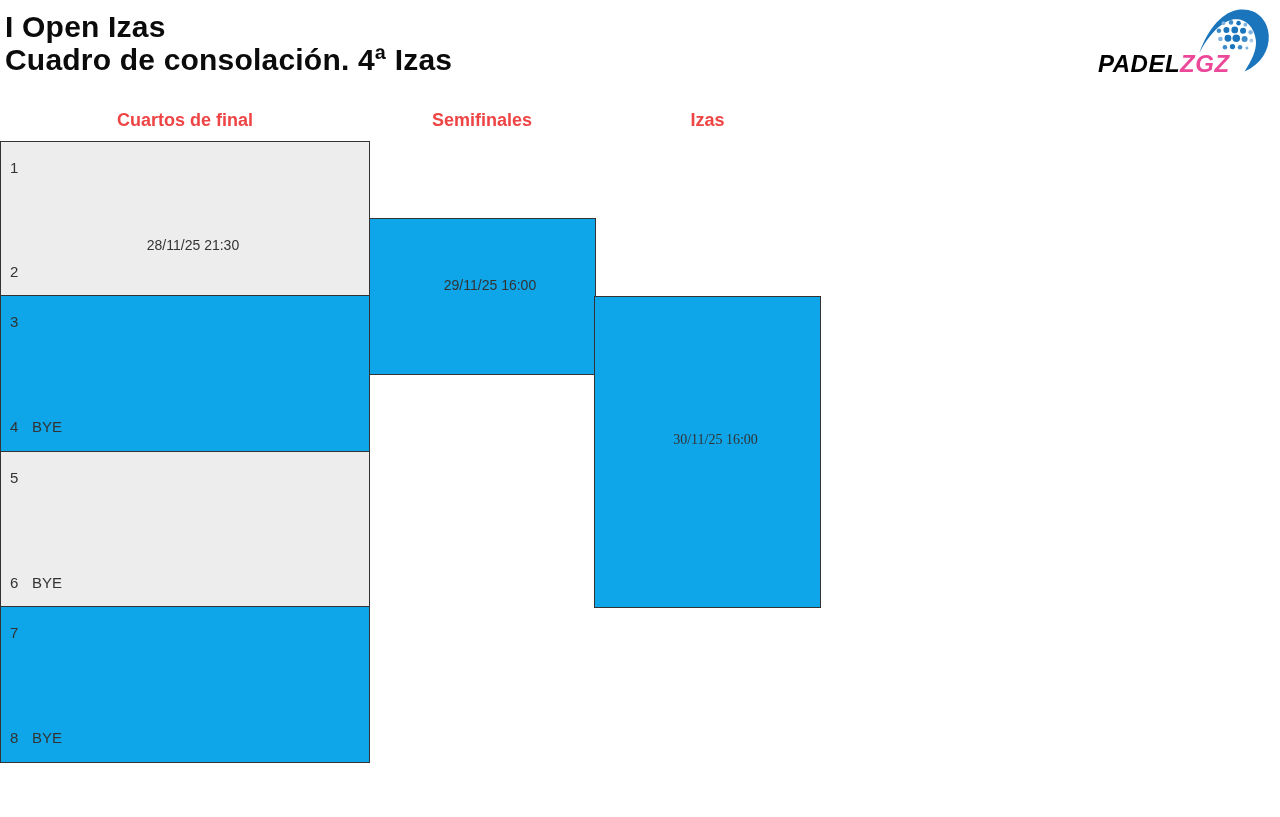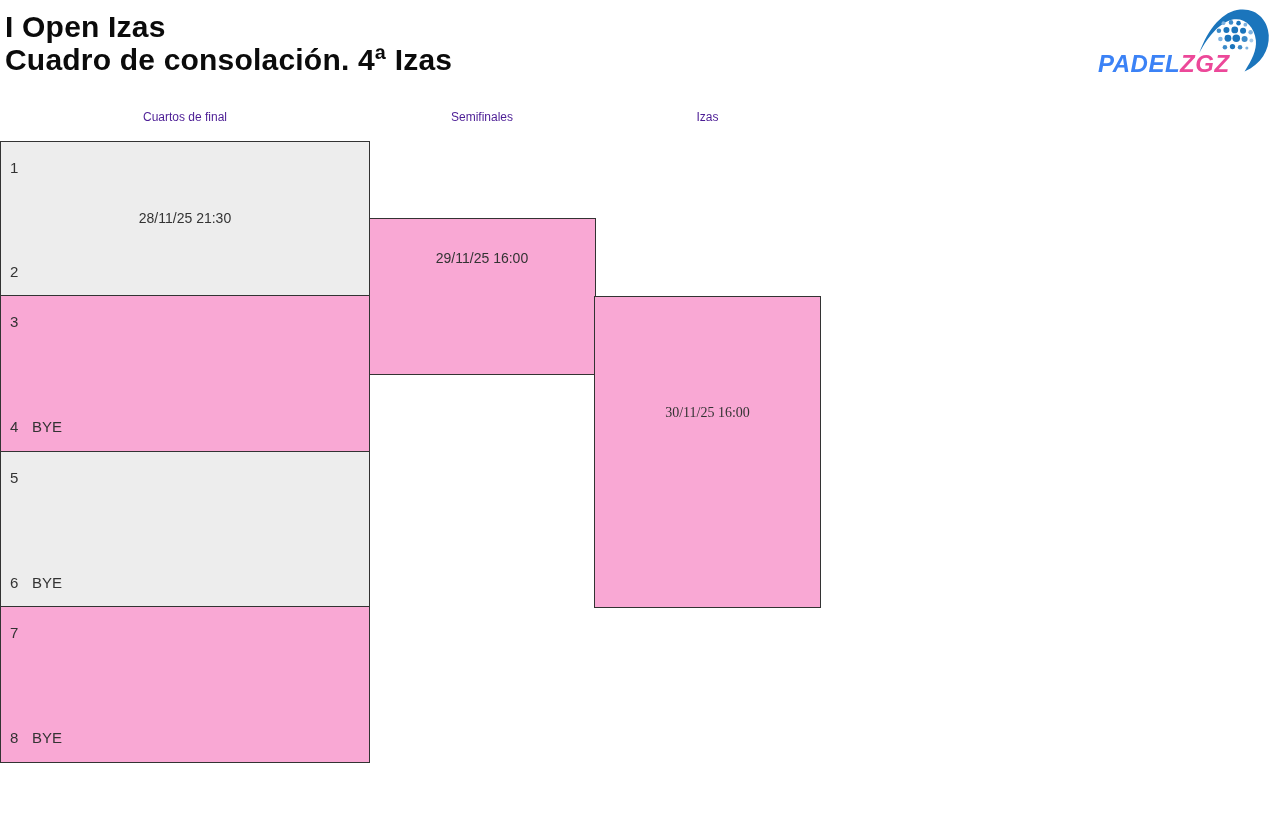--- a/index.html
+++ b/index.html
@@ -16,36 +16,36 @@
   .title    { top:10px; }
   .subtitle { top:43px; }
 
   
   .logo { position:absolute; left:1098px; top:5px; width:176px; height:74px; }
   .logo-ball { position:absolute; right:0; top:0; width:80px; height:68px; }
   .logo-text {
     position:absolute; left:0; bottom:1px; font-style:italic; font-weight:700;
     font-size:24px; letter-spacing:0.5px; white-space:nowrap;
   }
-  .logo-padel { color:#3b82f6; }
+  .logo-padel { color:#000000; }
   .logo-zgz   { color:#ec4899; }
 
   
   .round-header {
-    position:absolute; top:110px; font-size:12px; font-weight:400;
-    color:#4c1d95; text-align:center;
+    position:absolute; top:110px; font-size:18px; font-weight:700;
+    color:#ef4444; text-align:center;
   }
   .rh-qf    { left:0;        width:370px; }
   .rh-sf    { left:368.5px;  width:227px; }
   .rh-final { left:594px;    width:227px; }
 
   
   .match {
     position:absolute; box-sizing:border-box;
-    border:1.5px solid #333333; background:#f9a8d4;
+    border:1.5px solid #333333; background:#0ea5e9;
   }
   .match.shaded { background:#ededed; }
 
   .m-qf1 { left:0; width:370px; top:141px;   height:155.5px; }
   .m-qf2 { left:0; width:370px; top:295px;   height:157px; }
   .m-qf3 { left:0; width:370px; top:450.5px; height:157px; }
   .m-qf4 { left:0; width:370px; top:606px;   height:157px; }
 
   .m-sf1 { left:368.5px; width:227px; top:218px;   height:156.5px; }
   .m-sf2 { left:368.5px; width:227px; top:528.5px; height:156.5px; }
@@ -57,22 +57,22 @@
     position:absolute; left:9px; right:9px; display:flex; gap:13px;
     font-size:15px; color:#333333; align-items:baseline;
   }
   .slot.top    { top:17px; }
   .slot.bottom { bottom:16px; }
   .seed  { min-width:9px; }
   .pname { white-space:nowrap; }
 
   
   .date {
-    position:absolute; left:0; width:100%; text-align:center;
-    font-size:14px; color:#333333;
+    position:absolute; left:8px; width:100%; text-align:center;
+    font-size:14px; color:#333333;margin-top:27px;
   }
   .m-qf1  .date { top:68px;  }
   .m-sf1  .date, .m-sf2 .date { top:31px; }
   .m-final .date { top:108px;font-family:Liberation Serif, serif; }
 </style>
 </head>
 <body>
 
 <div class="page">
 

